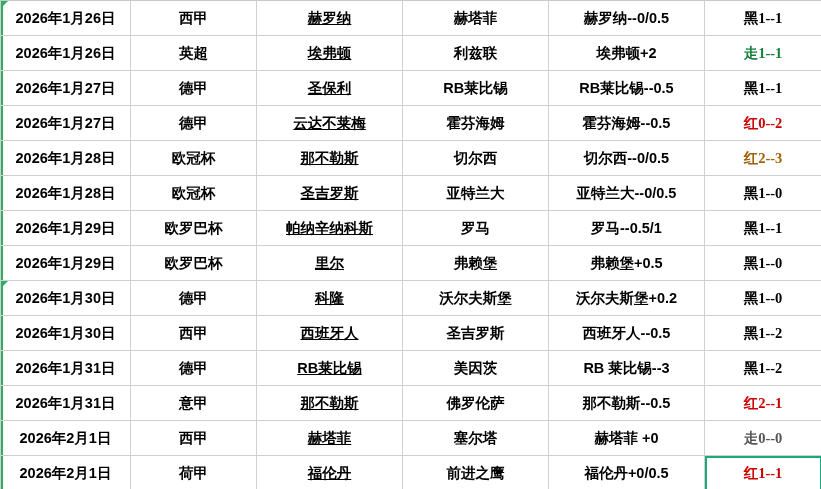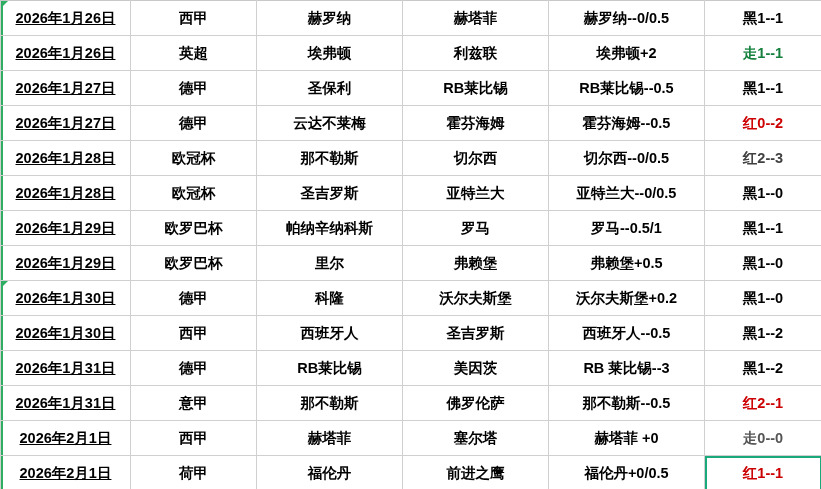--- a/index.html
+++ b/index.html
@@ -29,38 +29,38 @@
     vertical-align: middle;
     font-size: 14.5px;
     font-weight: bold;
     color: #000000;
     white-space: nowrap;
     overflow: hidden;
   }
   
   .c-date   { width: 130px; }
   .c-league { width: 126px; }
-  .c-home   { width: 146px; }
+  .c-home   { width: 146px; text-decoration: underline; }
   .c-away   { width: 146px; }
   .c-pick   { width: 156px; }
-  .c-res    { width: 117px; }
+  .c-res    { width: 117px; font-family: Liberation Serif, serif; }
 
   td.c-date {
     font-size: 13.5px;
     color: #1f7a3a;
     font-weight: bold;
   }
   td.c-league, td.c-home, td.c-away, td.c-pick {
     color: #000000;
     margin-left: 23px;
   }
   td.c-res { font-weight: bold; }
 
   
-  td.c-date { position: relative; text-decoration: underline; }
+  td.c-date { position: relative; }
   td.c-date.edge::before {
     content: "";
     position: absolute;
     left: -1px;
     top: -1px;
     bottom: -1px;
     width: 3px;
     background: #2fae63;
   }
   
@@ -120,21 +120,21 @@
           <td class="c-away">霍芬海姆</td>
           <td class="c-pick">霍芬海姆--0.5</td>
           <td class="c-res" style="color: rgb(204, 0, 0);">红0--2</td>
         </tr>
         <tr>
           <td class="c-date edge">2026年1月28日</td>
           <td class="c-league">欧冠杯</td>
           <td class="c-home">那不勒斯</td>
           <td class="c-away">切尔西</td>
           <td class="c-pick">切尔西--0/0.5</td>
-          <td class="c-res" style="color: #404040;">红2--3</td>
+          <td class="c-res" style="color: #a16207;">红2--3</td>
         </tr>
         <tr>
           <td class="c-date edge">2026年1月28日</td>
           <td class="c-league">欧冠杯</td>
           <td class="c-home">圣吉罗斯</td>
           <td class="c-away">亚特兰大</td>
           <td class="c-pick">亚特兰大--0/0.5</td>
           <td class="c-res" style="color: rgb(0, 0, 0);">黑1--0</td>
         </tr>
         <tr>

